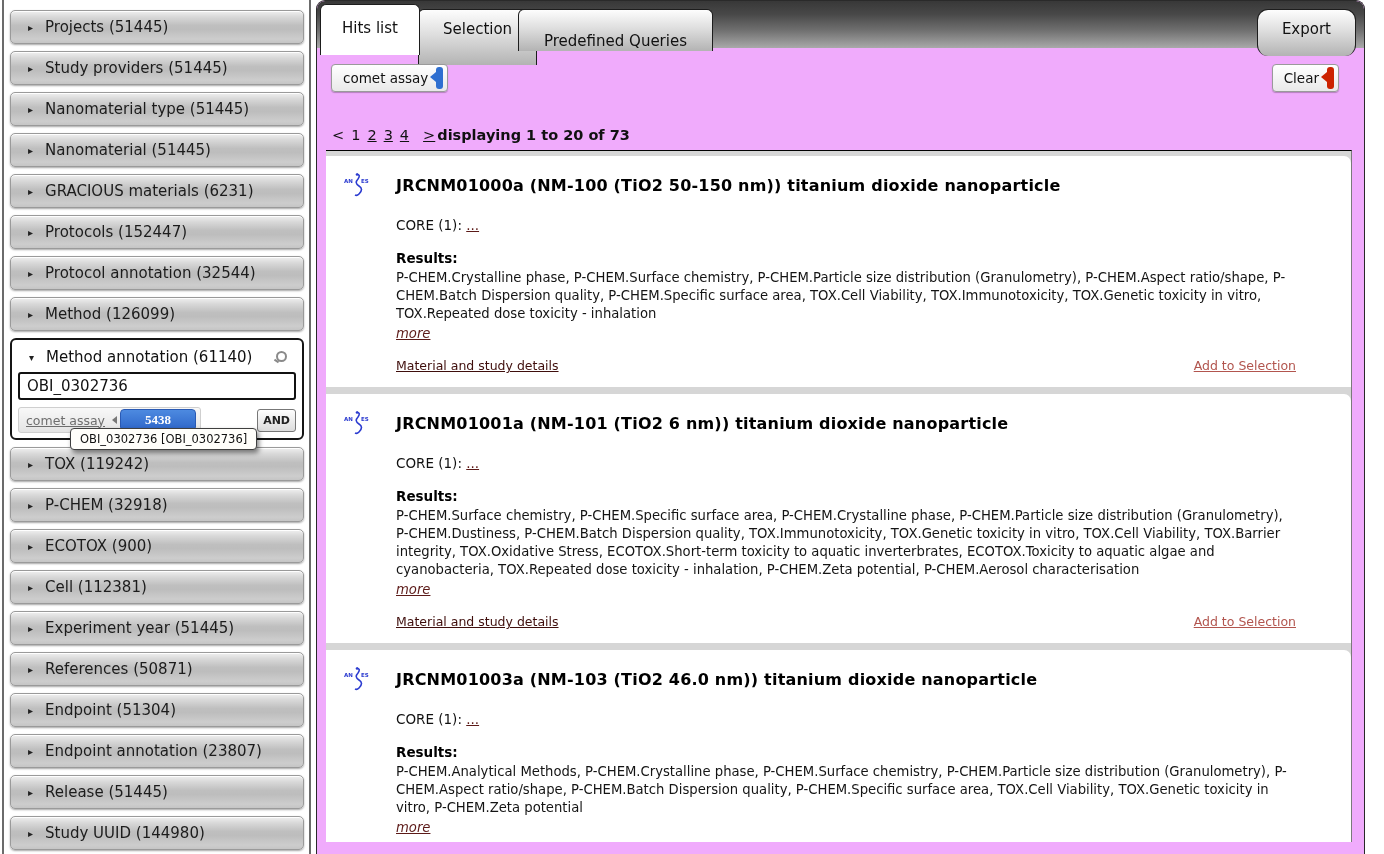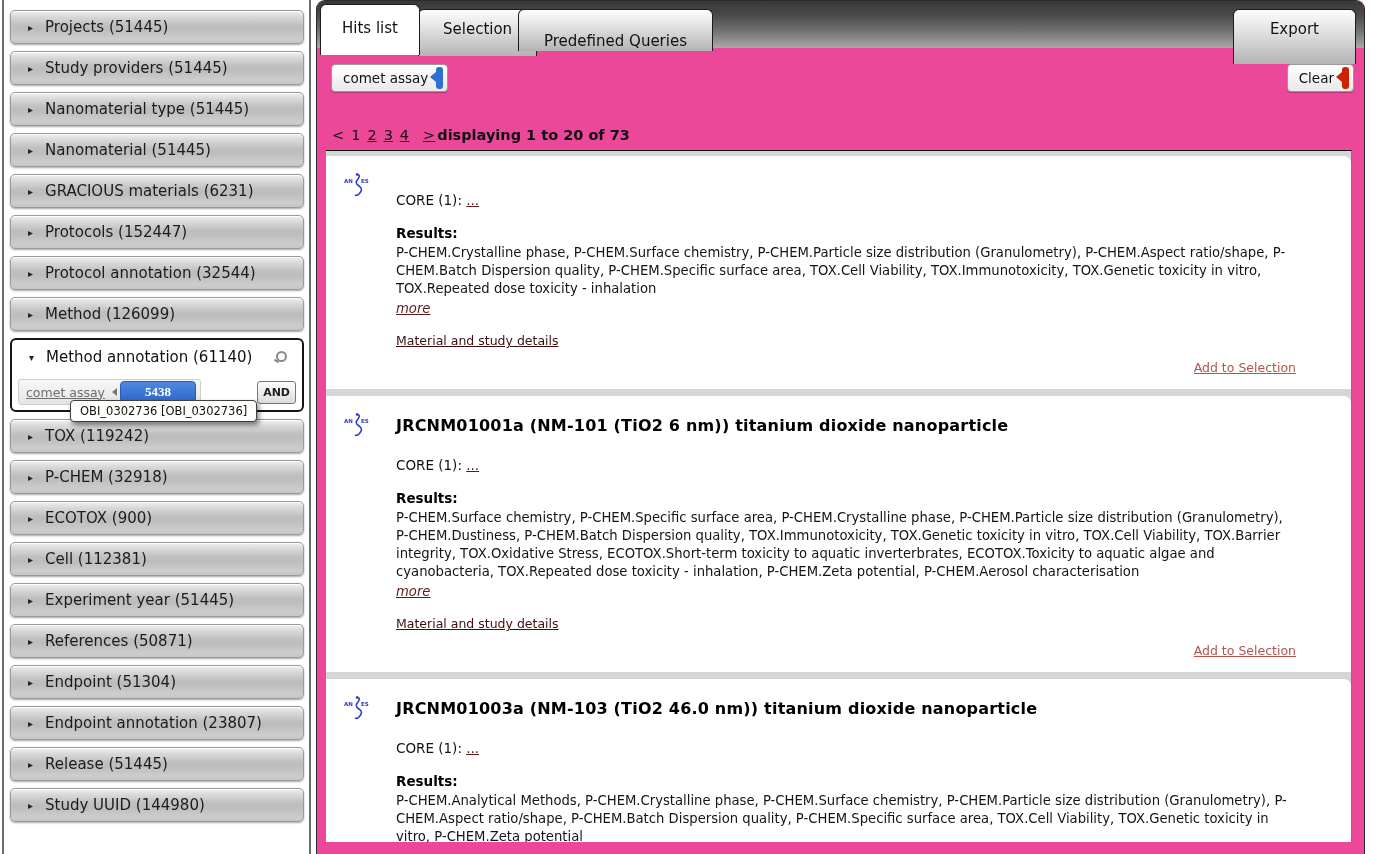--- a/index.html
+++ b/index.html
@@ -51,39 +51,39 @@
   .facet-tooltip{
     position:absolute;left:58px;bottom:-12px;z-index:5;
     background:#fffefa;border:1px solid #3f3f3f;border-radius:4px;
     box-shadow:2px 3px 5px rgba(0,0,0,.5);
     font-size:11.5px;color:#111;padding:3px 9px;white-space:nowrap;
   }
 
   
   .panel{
     position:absolute;left:316px;top:0;width:1049px;height:854px;box-sizing:border-box;
-    border:1px solid #2a2a2a;border-bottom:none;border-radius:9px 9px 0 0;background:#ec4899;overflow:hidden;
+    border:1px solid #2a2a2a;border-bottom:none;border-radius:9px 9px 0 0;background:#f0abfc;overflow:hidden;
   }
   .tabstrip{
     position:relative;height:47px;
     background:linear-gradient(180deg,#383838 0%,#484848 28%,#6f6f6f 62%,#a9a9a9 100%);
     border-radius:8px 8px 0 0;
   }
   .tab{
     position:absolute;box-sizing:border-box;cursor:pointer;
     border:1px solid #1d1d1d;border-bottom:none;border-radius:6px 6px 0 0;
     font-size:15px;color:#111;text-align:center;
     background:linear-gradient(180deg,#fdfdfd 0%,#dedede 45%,#b3b3b3 100%);
   }
   .tab.active{
     left:3px;top:3px;height:51px;line-height:46px;padding:0 21px;background:#fff;z-index:3;
   }
-  .tab.t2{left:101px;top:8px;height:47px;line-height:38px;padding:0 24px;}
+  .tab.t2{left:101px;top:8px;height:56px;line-height:38px;padding:0 24px;}
   .tab.t3{left:201px;top:8px;height:42px;line-height:38px;padding:12px 25px;}
-  .tab.export{right:8px;top:8px;height:55px;line-height:38px;padding:0 36px;}
+  .tab.export{right:8px;top:8px;height:47px;line-height:38px;padding:0 24px;border-radius:11px;}
 
   .toolbar{display:flex;justify-content:space-between;align-items:flex-start;padding:16px 10px 0 14px;}
   .qchip{
     display:flex;align-items:center;position:relative;cursor:pointer;
     border:1px solid #9a9a9a;border-radius:4px;background:linear-gradient(#ffffff,#e9e9e9);
     box-shadow:0 1px 1px rgba(0,0,0,.25);
     height:26px;padding:0 13px 0 11px;font-size:13.5px;color:#111;
   }
   .tagmark{position:relative;width:7px;height:22px;border-radius:3px;margin-left:8px;margin-right:-9px;}
   .tagmark::before{content:'';position:absolute;left:-6px;top:5px;width:0;height:0;border-top:5px solid transparent;border-bottom:5px solid transparent;}
@@ -106,21 +106,21 @@
   .card .logo{position:absolute;left:18px;top:16px;width:26px;height:26px;}
   .card-body{margin-left:52px;}
   .card h3{margin:6px 0 0 0;font-size:16px;font-weight:bold;color:#000;letter-spacing:.2px;}
   .core-row{margin-top:22px;font-size:13.5px;color:#111;}
   .core-row a{color:#5c1a18;text-decoration:underline;cursor:pointer;}
   .rlabel{margin-top:17px;font-size:13.5px;font-weight:bold;color:#000;}
   .rtext{margin-top:3px;font-size:13.2px;line-height:18px;color:#141414;max-width:905px;}
   a.more{display:inline-block;margin-top:0;font-size:13.2px;line-height:18px;font-style:italic;color:#5c1a18;text-decoration:underline;cursor:pointer;}
   .links-row{display:flex;justify-content:space-between;margin-top:15px;font-size:12.5px;}
   .links-row .details{color:#3f0e0c;text-decoration:underline;cursor:pointer;}
-  .links-row .add{color:#b2554e;text-decoration:underline;cursor:pointer;margin-top:27px;}
+  .links-row .add{color:#b2554e;text-decoration:underline;cursor:pointer;}
 </style>
 </head>
 <body>
 
 <aside class="sidebar">
   <div id="sidebar-top">
   <div class="facet-item">
     <span class="tri">▸</span>
     <span class="flabel">Projects (51445)</span>
   </div>
@@ -160,20 +160,21 @@
     <span class="flabel">Method (126099)</span>
   </div>
 </div>
 
   <div class="facet-open">
     <div class="fhead">
       <span class="tri">▾</span>
       <span class="flabel">Method annotation (61140)</span>
       <span class="mag"></span>
     </div>
+    <input class="facet-search" value="OBI_0302736" style="">
     <div class="chip-row">
       <span class="facet-chip">
         <span class="chip-text">comet assay</span>
         <span class="chip-arrow"></span>
         <span class="count-badge">5438</span>
       </span>
       <span class="and-btn">AND</span>
     </div>
     <div class="facet-tooltip">OBI_0302736  [OBI_0302736]</div>
   </div>
@@ -238,41 +239,42 @@
     <div class="tab t2">Selection</div>
     <div class="tab t3">Predefined Queries</div>
     <div class="tab export">Export</div>
   </div>
 
   <div class="toolbar">
     <span class="qchip">
       <span>comet assay</span>
       <span class="tagmark tag-blue"></span>
     </span>
-    <span class="qchip" style="margin-right:0;">
+    <span class="qchip" style="margin-right:15px;">
       <span>Clear</span>
       <span class="tagmark tag-red"></span>
     </span>
   </div>
 
   <div class="pagination">
     <span>&lt;</span><span>1</span><span id="page-links"><a>2</a><a>3</a><a>4</a></span><a>&gt;</a><span class="status">displaying 1 to 20 of 73</span>
   </div>
 
   <div class="results" id="results">
   <div class="card">
     <span class="logo">
       <svg viewBox="0 0 26 26" width="26" height="26">
         <text x="0" y="11" font-size="5.5" fill="#2b3bd0" font-weight="bold" font-family="DejaVu Sans">AN</text>
         <text x="17" y="11" font-size="5.5" fill="#2b3bd0" font-weight="bold" font-family="DejaVu Sans">ES</text>
         <path d="M13 2 q4 1 1 5 q-4 4 1 7 q5 3 0 8 q-2 2 -4 1" fill="none" stroke="#2b3bd0" stroke-width="1.6"></path>
         <circle cx="13" cy="2.5" r="1.3" fill="#2b3bd0"></circle>
       </svg>
     </span>
     <div class="card-body">
+      <h3>JRCNM01000a (NM-100 (TiO2 50-150 nm)) titanium dioxide nanoparticle</h3>
       <div class="core-row">
         <span>CORE (1): </span>
         <a>...</a>
       </div>
       <div class="rlabel">Results:</div>
       <div class="rtext">P-CHEM.Crystalline phase, P-CHEM.Surface chemistry, P-CHEM.Particle size distribution (Granulometry), P-CHEM.Aspect ratio/shape, P-CHEM.Batch Dispersion quality, P-CHEM.Specific surface area, TOX.Cell Viability, TOX.Immunotoxicity, TOX.Genetic toxicity in vitro, TOX.Repeated dose toxicity - inhalation</div>
       <a class="more">more</a>
       <div class="links-row">
         <a class="details">Material and study details</a>
         <a class="add">Add to Selection</a>

